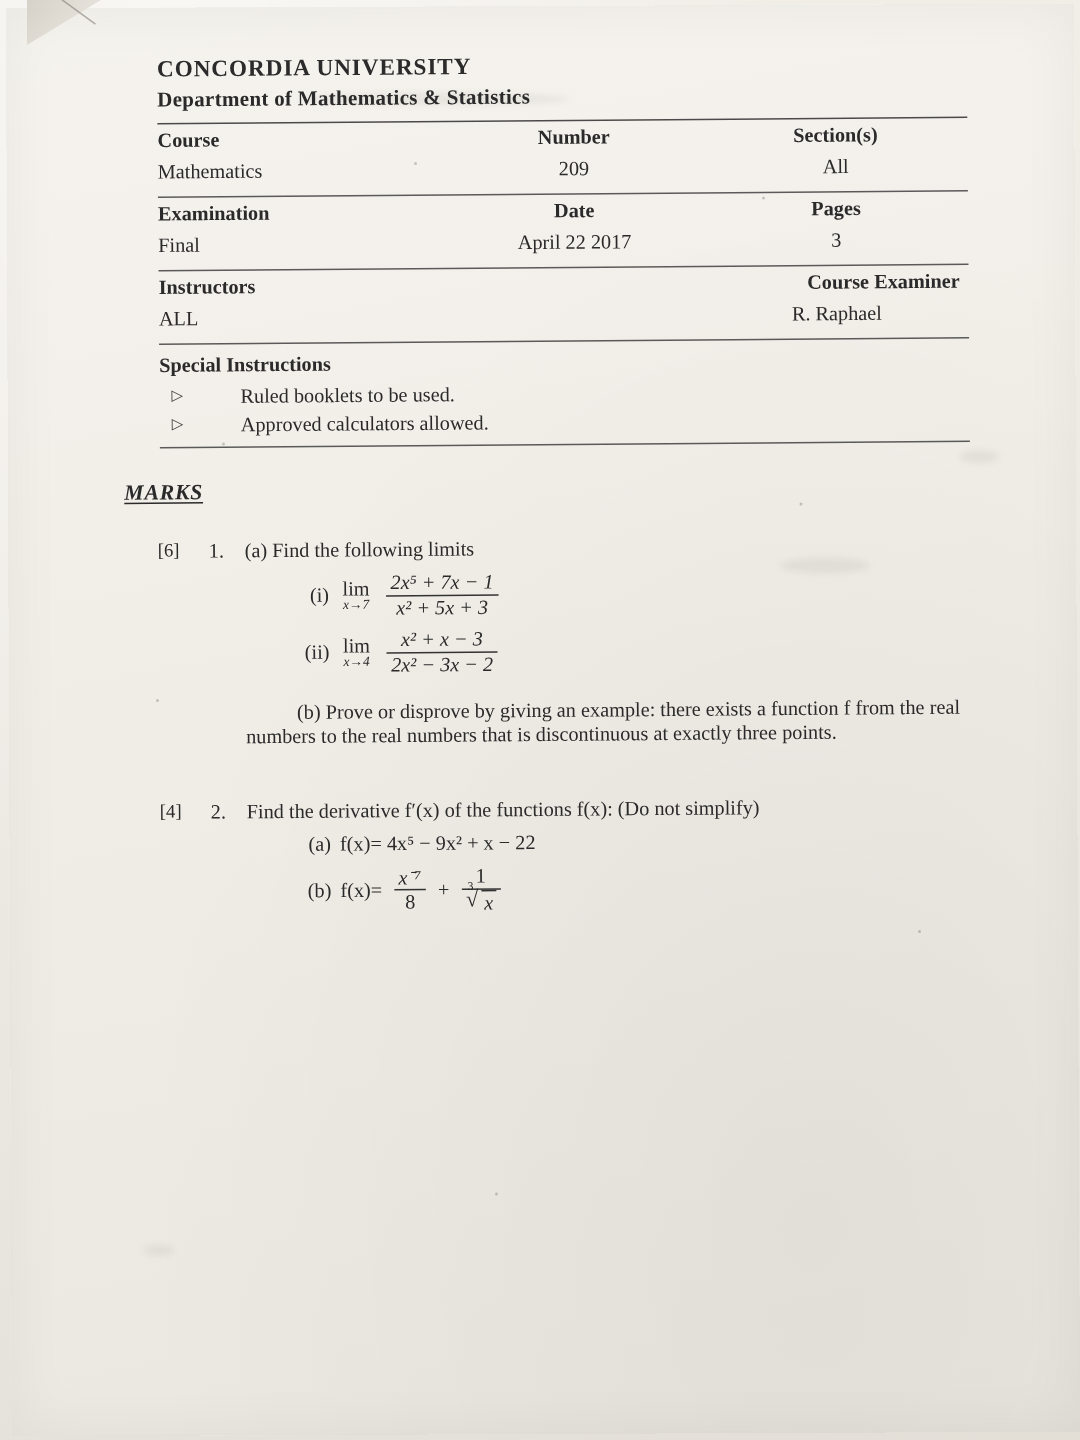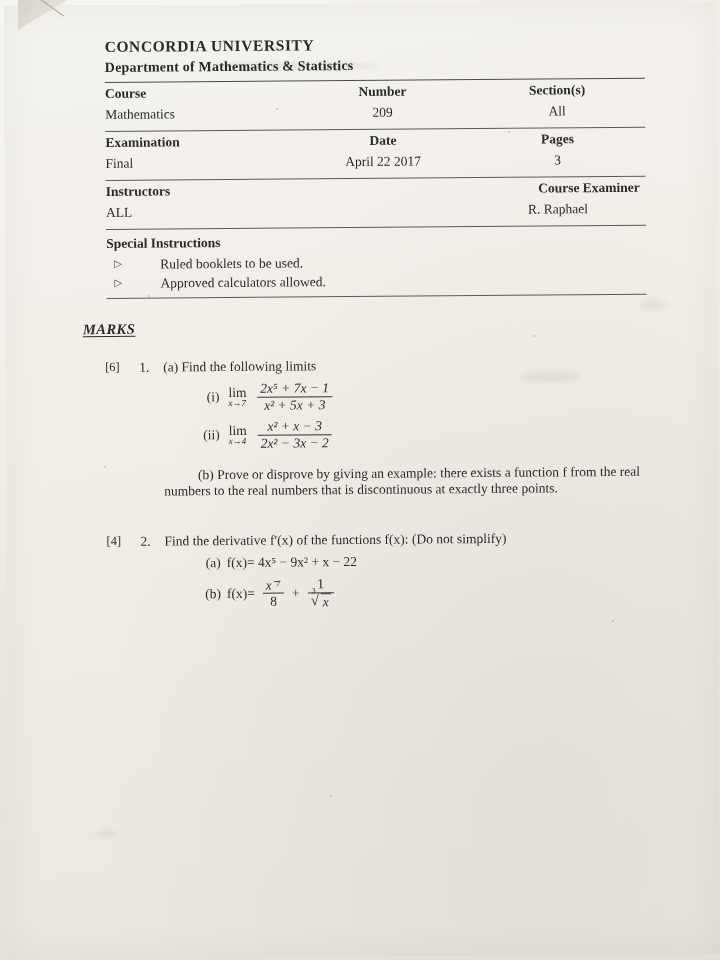--- a/index.html
+++ b/index.html
@@ -171,20 +171,21 @@
     margin-left: 34px;
     margin-top: 6px;
     display: flex;
     align-items: center;
     gap: 6px;
   }
   .romans { width: 22px; text-align: right; }
   
   .lim {
     display: inline-block;
+    text-align: center;
     line-height: 1.05;
     font-size: 13.5px;
     margin: 0 3px;
     font-family: Liberation Serif, serif;
   }
   .lim .op { font-size: 13.5px; }
   .lim .to { font-size: 9px; display: block; margin-top: -1px; }
   
   .frac {
     display: inline-block;

